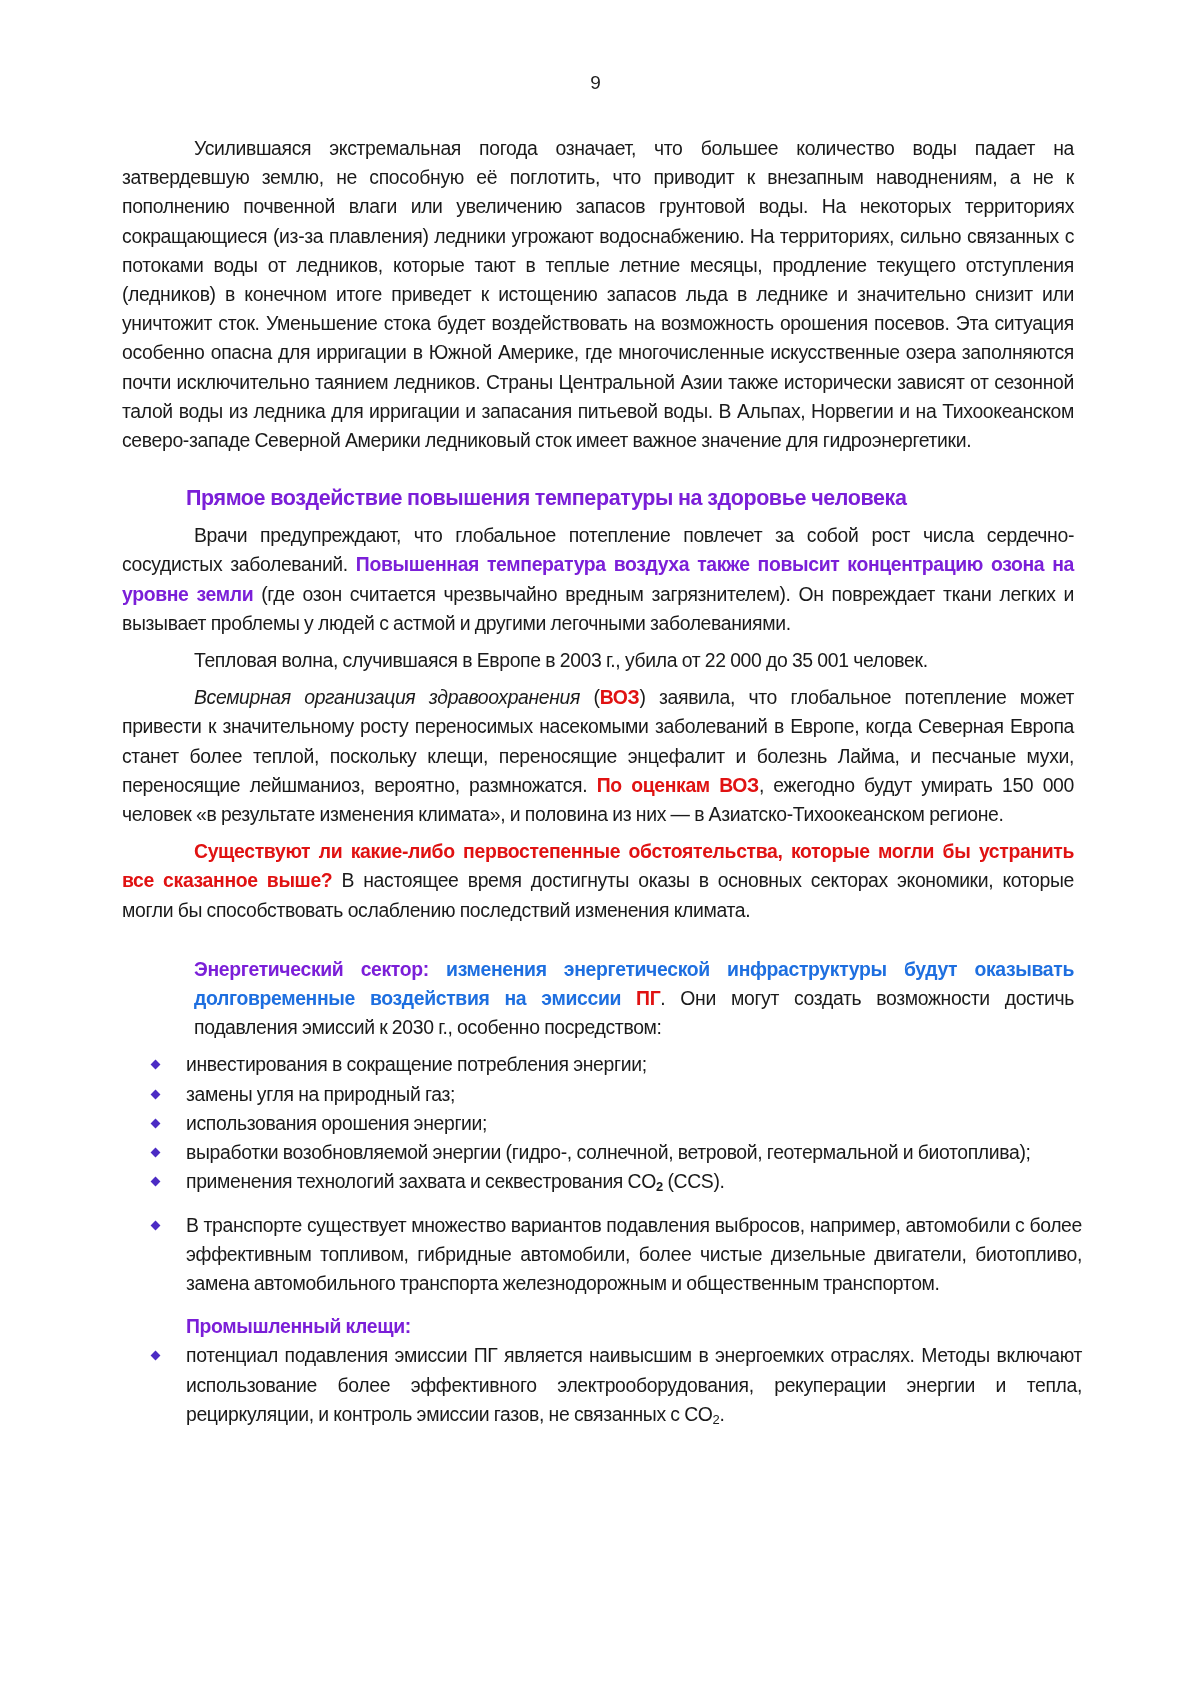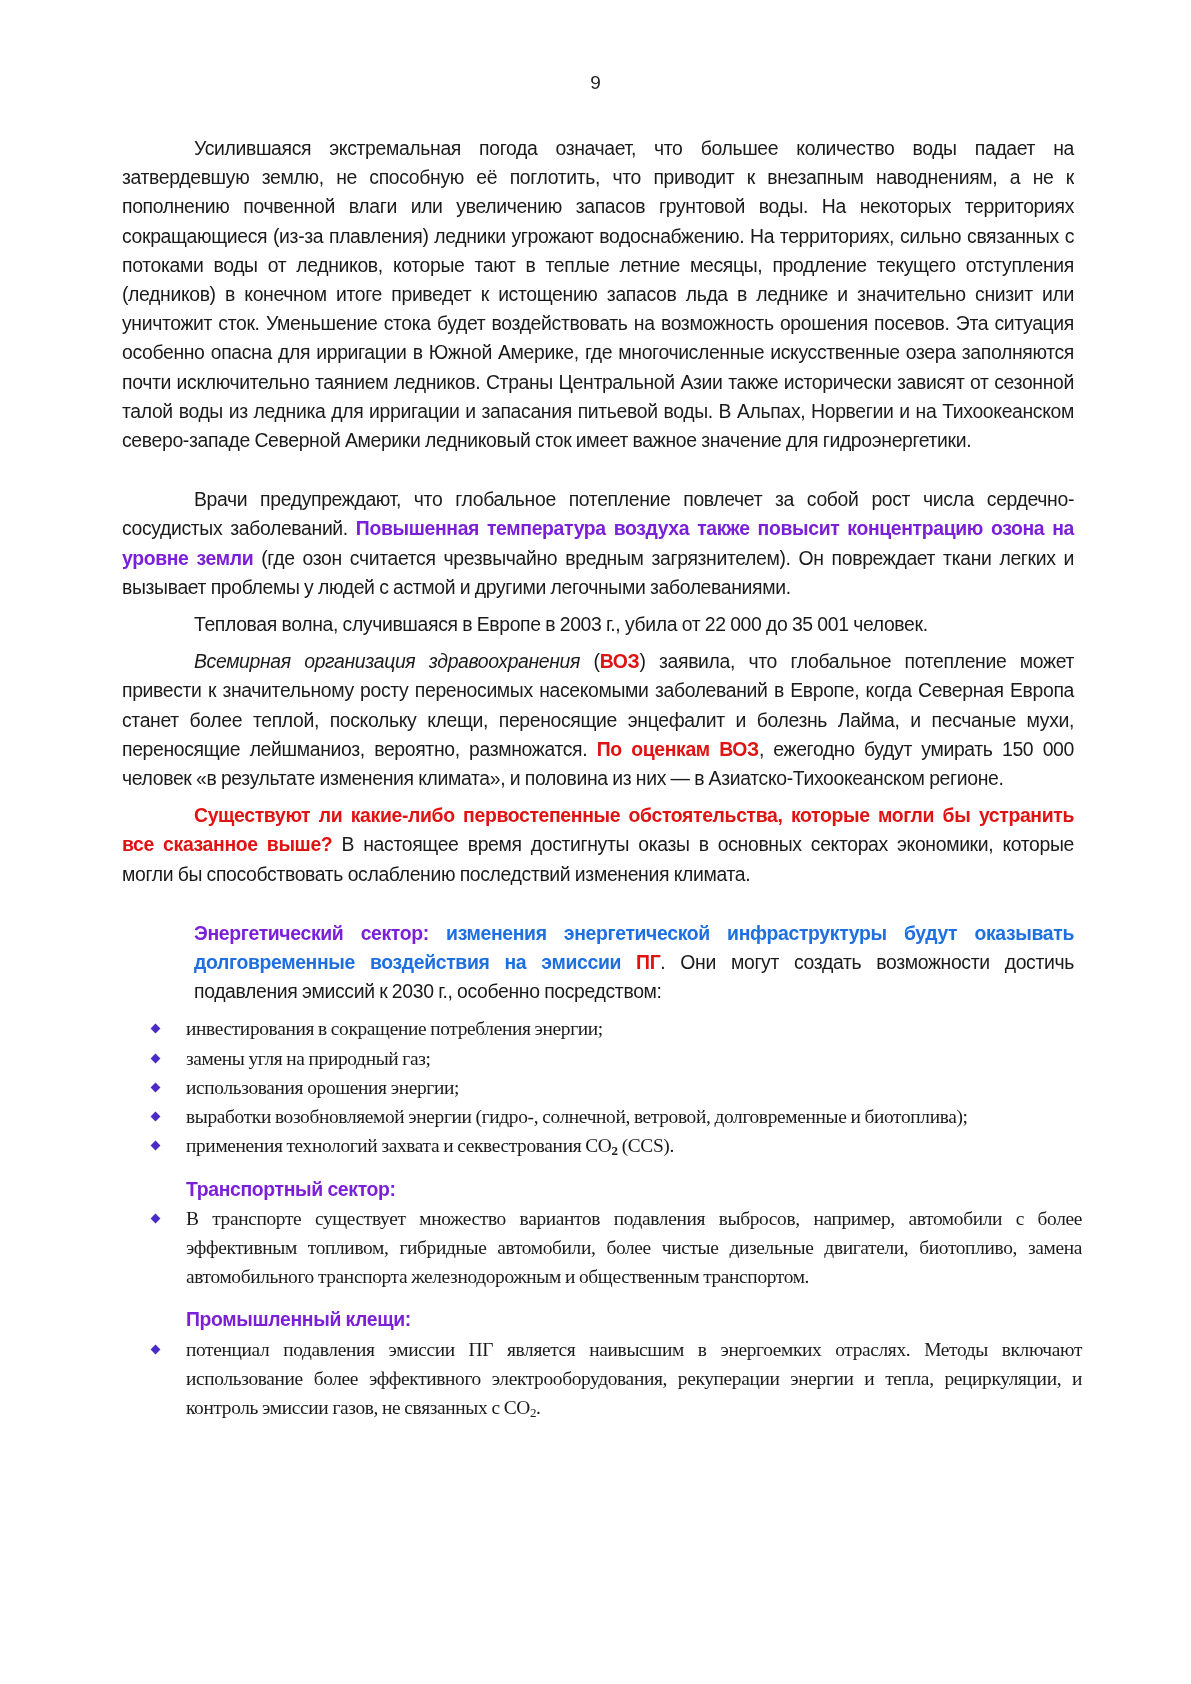--- a/index.html
+++ b/index.html
@@ -71,21 +71,20 @@
     }
     ul.bullets {
       list-style: none;
       margin: 0;
       padding: 0;
     }
     ul.bullets li {
       position: relative;
       padding-left: 72px;
       text-align: justify;
-      font-family: Liberation Serif, serif;
     }
     ul.bullets li .bullet {
       position: absolute;
       left: 38px;
       top: 11px;
       width: 7px;
       height: 7px;
       background: #4b2bc4;
       transform: rotate(45deg);
     }
@@ -98,47 +97,45 @@
 <div class="page">
 
   <div class="page-number">9</div>
 
   <div class="content">
 
     <p>Усилившаяся экстремальная погода означает, что большее количество воды падает на затвердевшую землю, не способную её поглотить, что приводит к внезапным наводнениям, а не к пополнению почвенной влаги или увеличению запасов грунтовой воды. На некоторых территориях сокращающиеся (из-за плавления) ледники угрожают водоснабжению. На тер­риториях, сильно связанных с потоками воды от ледников, которые тают в теплые летние месяцы, продление текущего отступления (ледников) в конечном итоге приведет к истоще­нию запасов льда в леднике и значительно снизит или уничтожит сток. Уменьшение стока будет воздействовать на возможность орошения посевов. Эта ситуация особенно опасна для ирригации в Южной Америке, где многочисленные искусственные озера заполняются почти исключительно таянием ледников. Страны Центральной Азии также исторически зависят от сезонной талой воды из ледника для ирригации и запасания питьевой воды. В Альпах, Нор­вегии и на Тихоокеанском северо-западе Северной Америки ледниковый сток имеет важное значение для гидроэнергетики.</p>
 
     <div class="gap-md"></div>
 
+    <h2 class="section-title">Прямое воздействие повышения температуры на здоровье человека</h2>
 
     <p><span>Врачи предупреждают, что глобальное потепление повлечет за собой рост числа сер­дечно-сосудистых заболеваний. </span><span class="purple">Повышенная температура воздуха также повысит концен­трацию озона на уровне земли</span><span> (где озон считается чрезвычайно вредным загрязнителем). Он повреждает ткани легких и вызывает проблемы у людей с астмой и другими легочными заболеваниями.</span></p>
 
     <p>Тепловая волна, случившаяся в Европе в 2003 г., убила от 22 000 до 35 001 человек.</p>
 
     <p><span class="ital">Всемирная организация здравоохранения</span><span> (</span><span class="red">ВОЗ</span><span>) заявила, что глобальное потепление может привести к значительному росту переносимых насекомыми заболеваний в Европе, когда Северная Европа станет более теплой, поскольку клещи, переносящие энцефалит и болезнь Лайма, и песчаные мухи, переносящие лейшманиоз, вероятно, размножатся. </span><span class="red">По оценкам ВОЗ</span><span>, ежегодно будут умирать 150 000 человек «в результате изменения климата», и половина из них — в Азиатско-Тихоокеанском регионе.</span></p>
 
     <p><span class="red">Существуют ли какие-либо первостепенные обстоятельства, которые могли бы устранить все сказанное выше?</span><span> В настоящее время достигнуты оказы в основных секторах экономики, которые могли бы способствовать ослаблению последствий изменения климата.</span></p>
 
     <div class="gap-md"></div>
 
     <div class="sector">
       <p class="noindent"><span class="purple">Энергетический сектор:</span><span class="blue"> изменения энергетической инфраструктуры будут оказы­вать долговременные воздействия на эмиссии </span><span class="red">ПГ</span><span>. Они могут создать возможности достичь подавления эмиссий к 2030 г., особенно посредством:</span></p>
     </div>
     <ul class="bullets">
       <li><span class="bullet"></span><span>инвестирования в сокращение потребления энергии;</span></li>
       <li><span class="bullet"></span><span>замены угля на природный газ;</span></li>
       <li><span class="bullet"></span><span>использования орошения энергии;</span></li>
-      <li><span class="bullet"></span><span>выработки возобновляемой энергии (гидро-, солнечной, ветровой, долговременные и биотоплива);</span></li>
+      <li><span class="bullet"></span><span>выработки возобновляемой энергии (гидро-, солнечной, ветровой, геотермальной и биотоплива);</span></li>
       <li><span class="bullet"></span><span>применения технологий захвата и секвестрования CO</span><sub class="co2b">2</sub><span> (CCS).</span></li>
     </ul>
 
     <div class="gap-md"></div>
 
-    <div class="sector">
-      <p class="noindent sector-title">Транспортный сектор:</p>
-    </div>
     <ul class="bullets">
       <li><span class="bullet"></span><span>В транспорте существует множество вариантов подавления выбросов, например, ав­томобили с более эффективным топливом, гибридные автомобили, более чистые ди­зельные двигатели, биотопливо, замена автомобильного транспорта железнодорож­ным и общественным транспортом.</span></li>
     </ul>
 
     <div class="gap-md"></div>
 
     <div class="sector">
       <p class="noindent sector-title">Промышленный клещи:</p>
     </div>
     <ul class="bullets">

